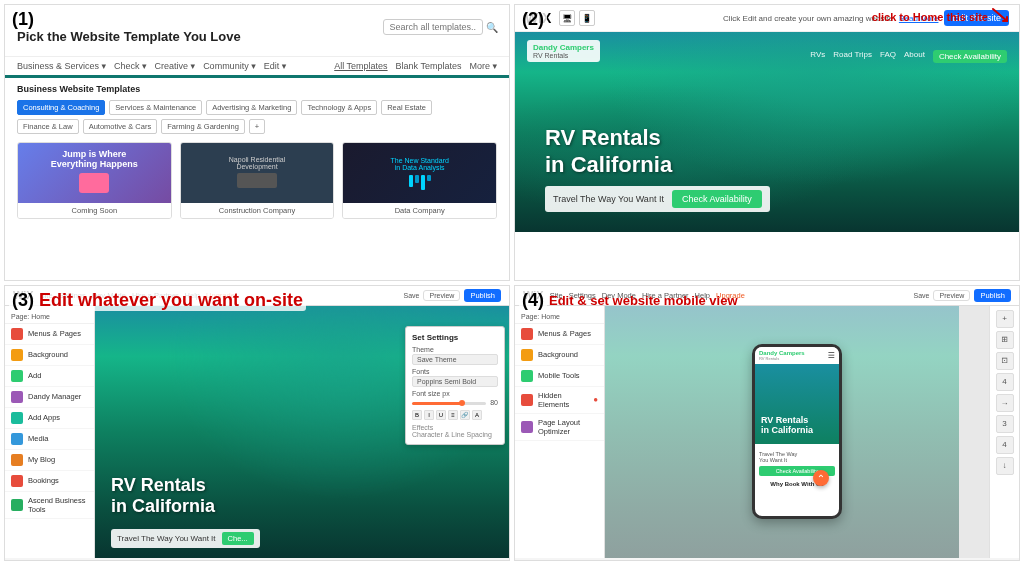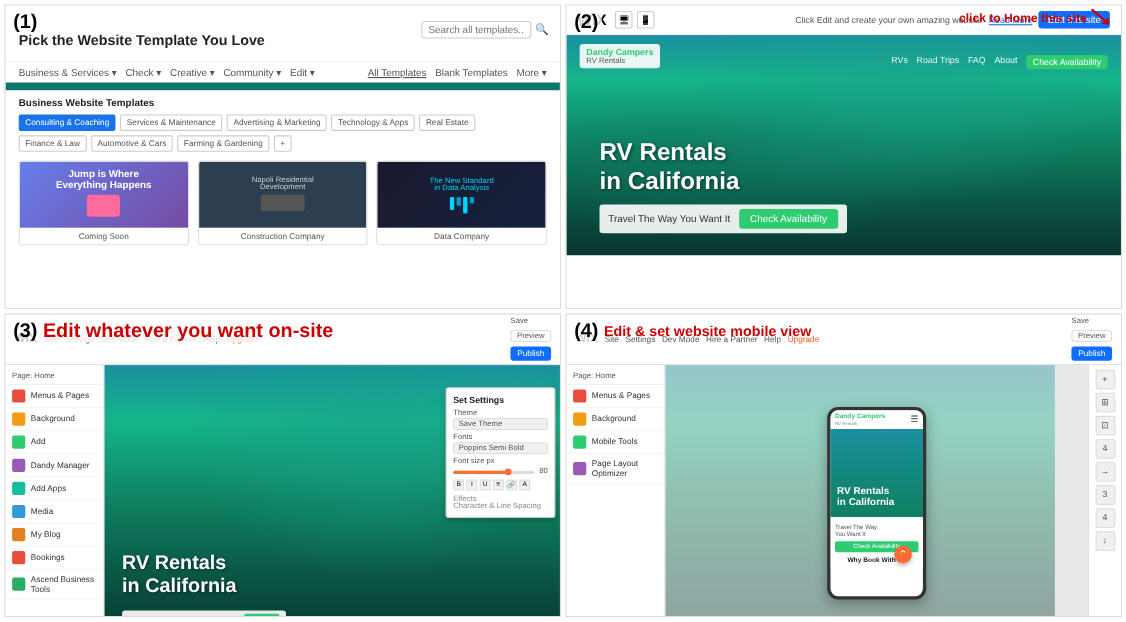--- a/index.html
+++ b/index.html
@@ -76,21 +76,21 @@
       color: #999;
       width: 100px;
     }
 
     .nav-bar {
       display: flex;
       gap: 8px;
       padding: 4px 12px;
       font-size: 9px;
       color: #555;
-      border-bottom: 7px solid #0f766e;
+      border-bottom: 3px solid #0f766e;
     }
 
     .nav-item {
       cursor: pointer;
       color: #555;
     }
 
     .templates-section {
       padding: 6px 12px;
     }
@@ -707,22 +707,22 @@
       bottom: 0;
       background:
         radial-gradient(ellipse at 60% 20%, rgba(26, 160, 140, 0.6) 0%, transparent 50%),
         radial-gradient(ellipse at 30% 60%, rgba(16, 120, 100, 0.5) 0%, transparent 40%),
         linear-gradient(180deg, #1a8fa0 0%, #15b589 20%, #0e8060 50%, #0a5040 80%, #083530 100%);
     }
 
     .topbar-save-area {
       margin-left: auto;
       display: flex;
+      align-items: center;
       gap: 4px;
-      flex-direction: column;
     }
 
     .preview-btn {
       background: transparent;
       border: 1px solid #ddd;
       border-radius: 3px;
       padding: 1px 5px;
       font-size: 7px;
       cursor: pointer;
       color: #555;
@@ -1006,20 +1006,25 @@
         </div>
         <div class="sidebar-item">
           <div class="sidebar-icon" style="background:#f39c12;"></div>
           <span>Background</span>
         </div>
         <div class="sidebar-item">
           <div class="sidebar-icon" style="background:#2ecc71;"></div>
           <span>Mobile Tools</span>
         </div>
         <div class="sidebar-item">
+          <div class="sidebar-icon" style="background:#e74c3c;"></div>
+          <span>Hidden Elements</span>
+          <span style="color:#e74c3c; font-size:8px; margin-left:2px;">●</span>
+        </div>
+        <div class="sidebar-item">
           <div class="sidebar-icon" style="background:#9b59b6;"></div>
           <span>Page Layout Optimizer</span>
         </div>
       </div>
 
       <div class="mobile-canvas-area">
 
         <div style="position:absolute; top:0; left:0; right:30px; bottom:0; background: linear-gradient(180deg, #1a8fa0 0%, #15b589 20%, #0e8060 50%, #0a5040 80%, #083530 100%); opacity:0.4;"></div>
 
         <div class="mobile-device">

